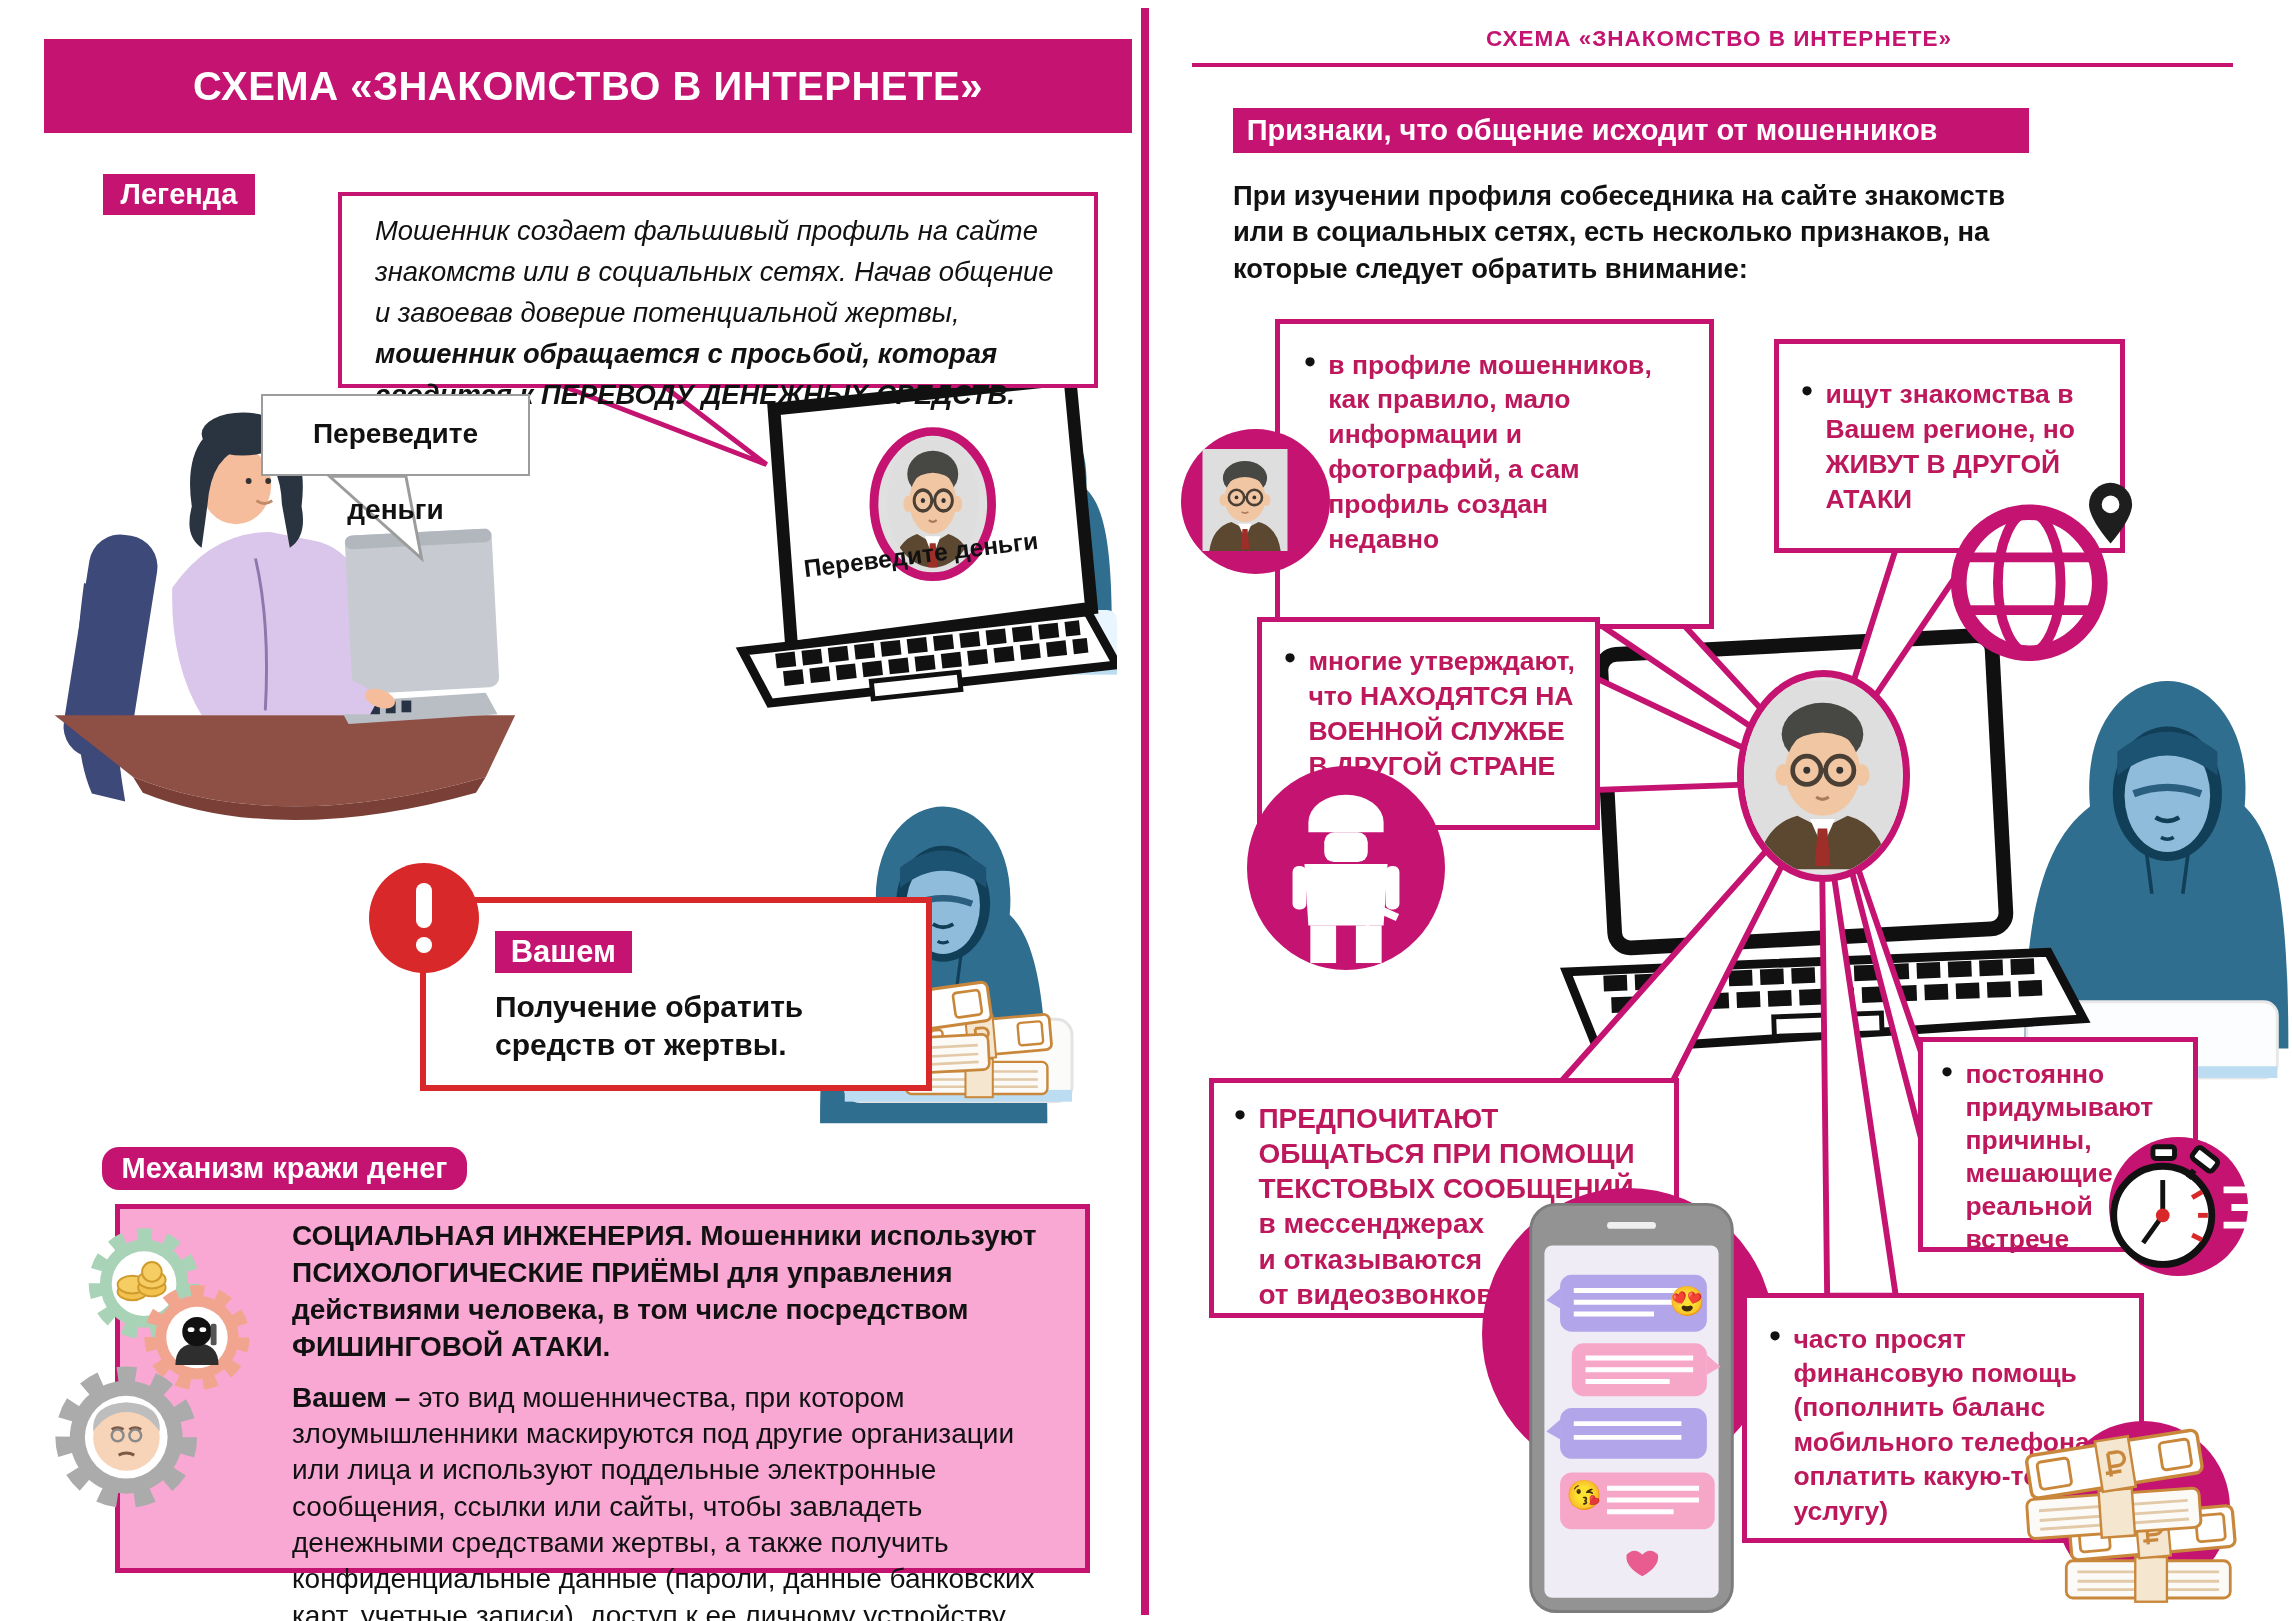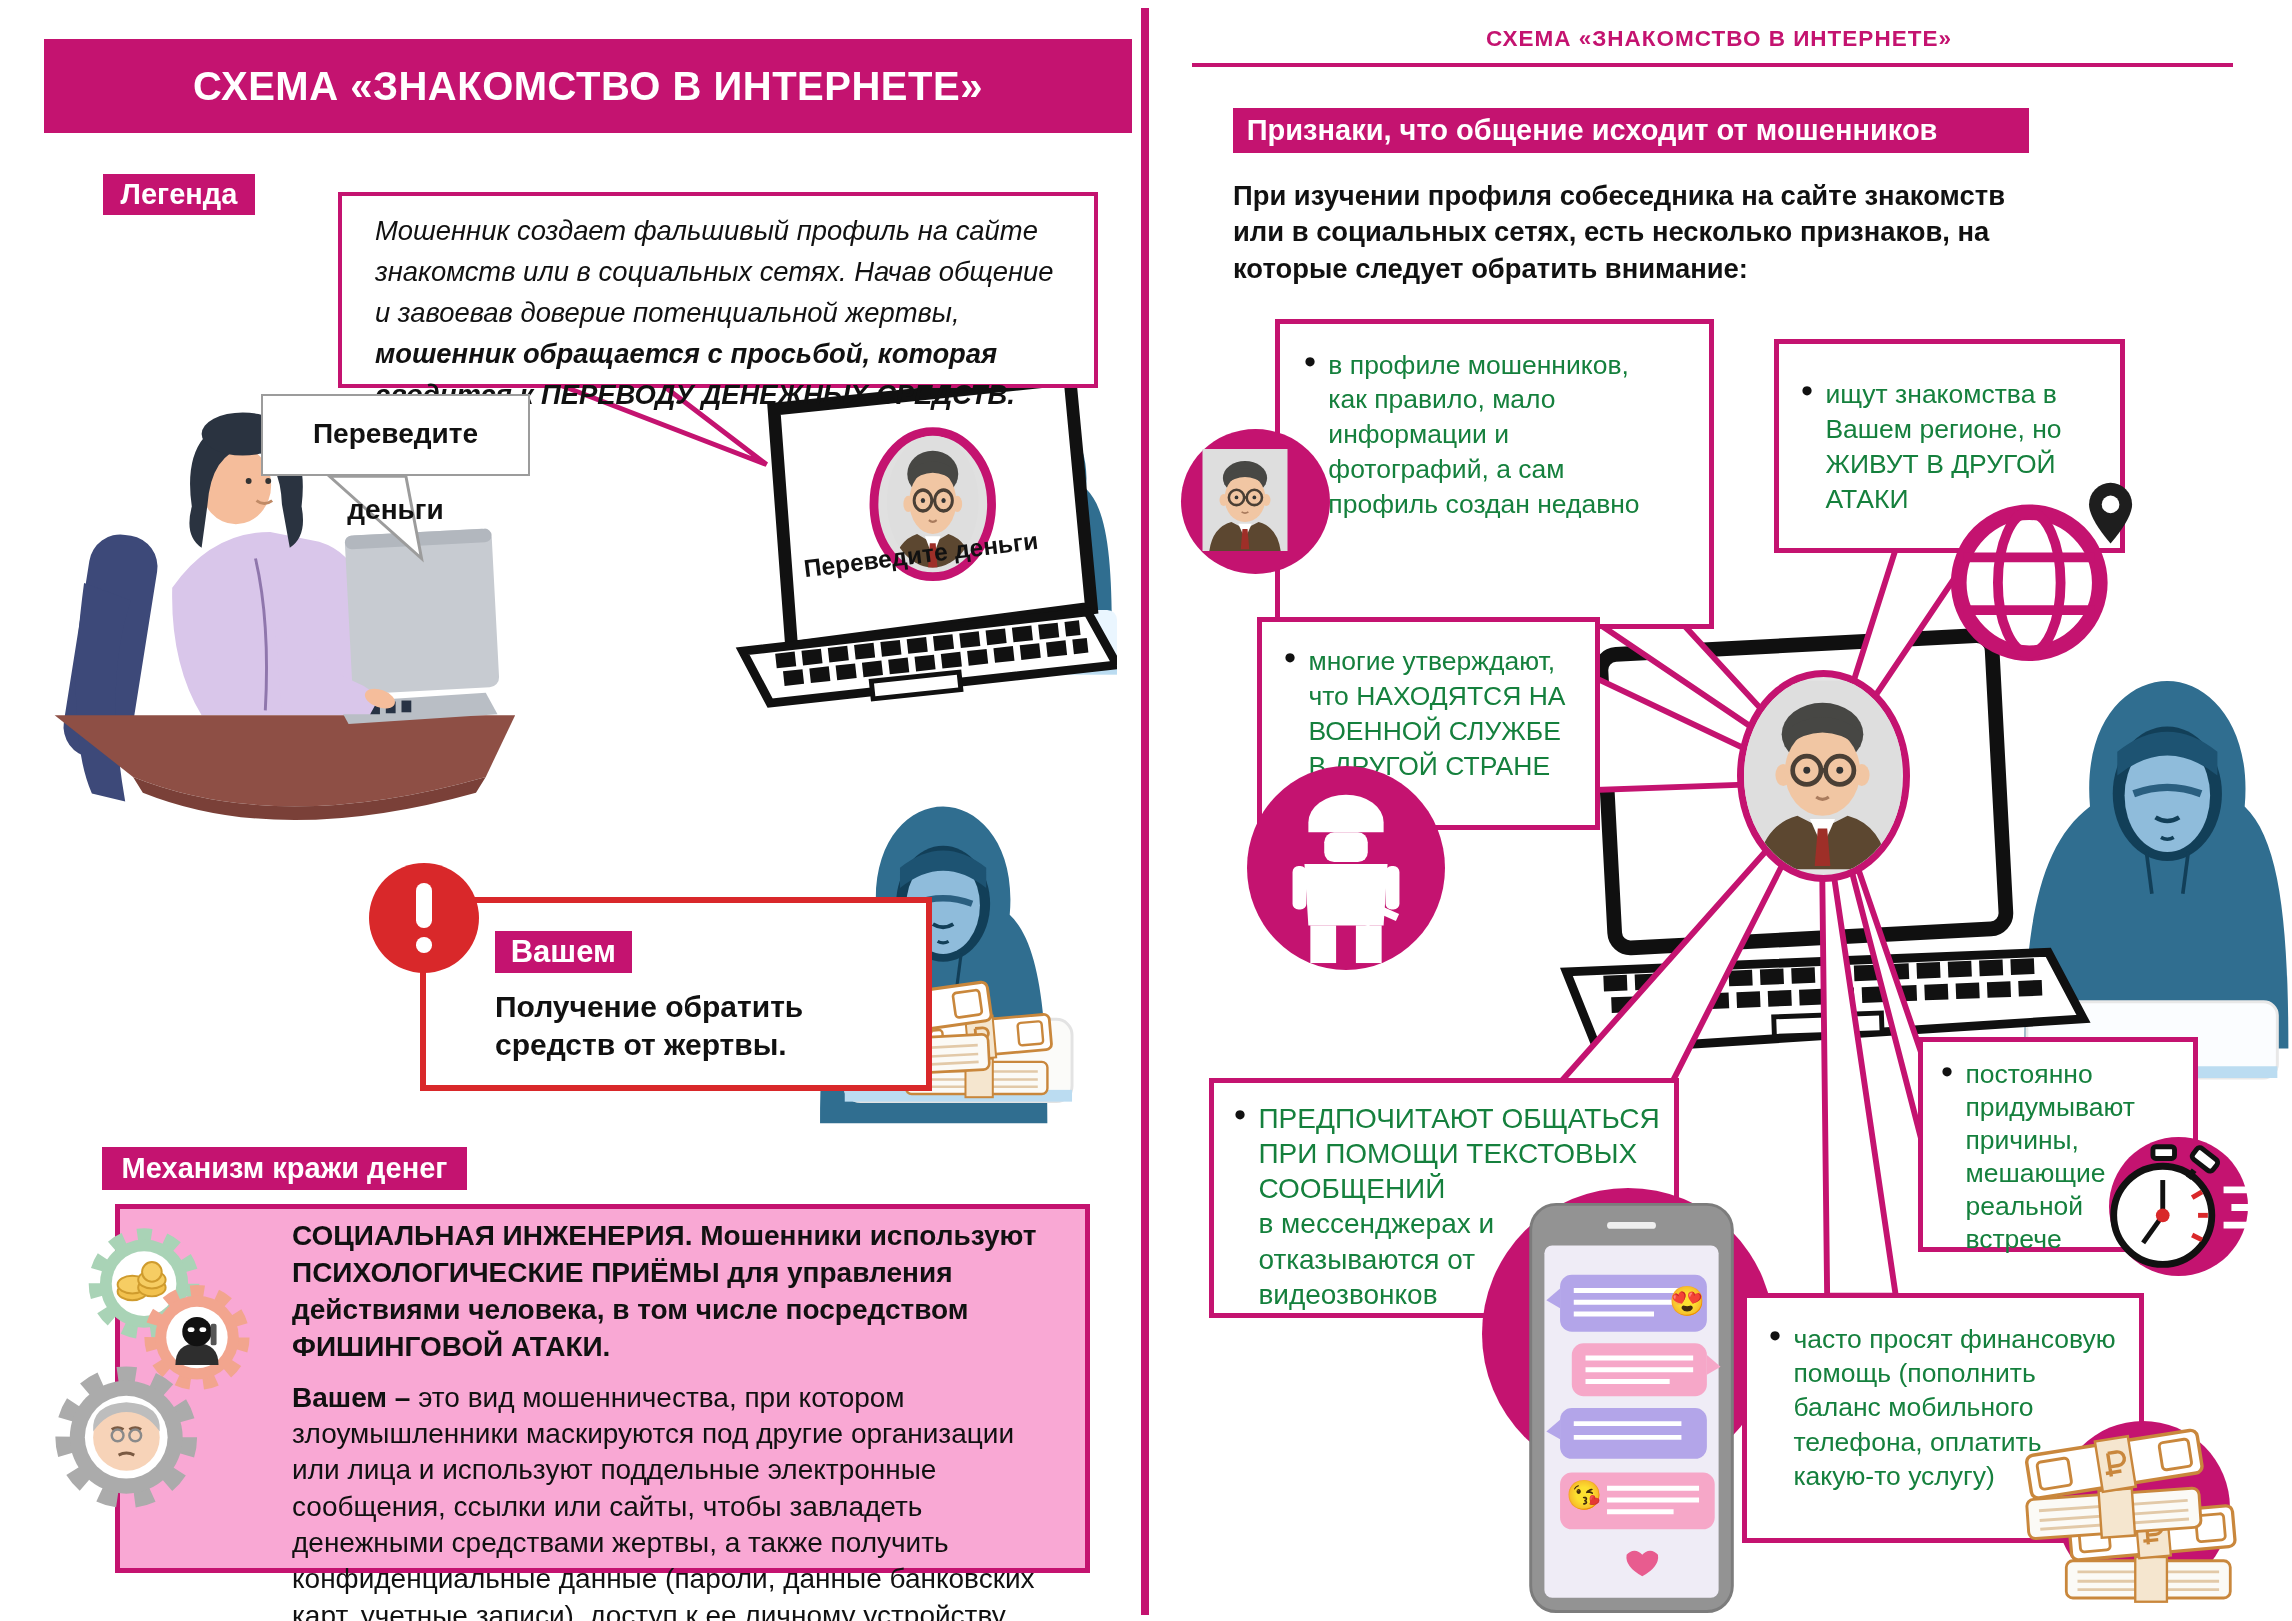--- a/index.html
+++ b/index.html
@@ -2,21 +2,21 @@
 <html><head>
 <meta charset="utf-8">
 <style>
   html,body{margin:0;padding:0;background:#fff;}
   #canvas{position:relative;width:2293px;height:1621px;background:#fff;overflow:hidden;
           font-family:"Liberation Sans",sans-serif;color:#111;}
   .abs{position:absolute;}
   .mg{background:#C41370;}
   .wlabel{color:#fff;font-weight:bold;}
   .cb{position:absolute;background:#fff;border:5.9px solid #C41370;box-sizing:border-box;}
-  .btxt{font-weight:normal;font-size:26.5px;line-height:1.32;color:#15803d;}
+  .btxt{font-weight:bold;font-size:26.5px;line-height:1.32;color:#be185d;}
   .bullet{display:inline-block;font-size:21.6px;margin-right:11.8px;vertical-align:3.9px;}
   .row{display:flex;align-items:flex-start;}
   .circ{position:absolute;border-radius:50%;}
   svg{display:block;}
 </style>
 </head>
 <body>
 
 <div id="canvas">
 
@@ -162,21 +162,21 @@
   <div class="abs mg" style="left:495px;top:931px;padding:2.9px 15.7px;">
     <span class="wlabel" style="font-size:31px;">Вашем</span>
   </div>
   <div class="abs" style="left:495px;top:988px;width:338px;font-size:30px;font-weight:bold;line-height:1.25;">Получение обратить средств от жертвы.</div>
 
   <div class="circ" style="left:369px;top:863px;width:110px;height:110px;background:#D9282A;">
     <div class="abs" style="left:47px;top:19.6px;width:15.7px;height:45px;background:#fff;border-radius:7.8px;"></div>
     <div class="abs" style="left:47px;top:74px;width:15.7px;height:15.7px;background:#fff;border-radius:50%;"></div>
   </div>
 
-  <div class="abs mg" style="left:102px;top:1147px;padding:4.9px 19.6px;">
+  <div class="abs mg" style="left:102px;top:1147px;padding:4.9px 19.6px;border-radius:17px;">
     <span class="wlabel" style="font-size:29px;">Механизм кражи денег</span>
   </div>
 
   <div class="abs" style="left:115px;top:1204px;width:975px;height:369px;background:#f9a8d4;border:5.9px solid #C41370;box-sizing:border-box;padding:9px 37px 0 172px;">
     <div style="font-size:28px;font-weight:bold;line-height:1.32;">СОЦИАЛЬНАЯ ИНЖЕНЕРИЯ. Мошенники используют ПСИХОЛОГИЧЕСКИЕ ПРИЁМЫ для управления действиями человека, в том числе посредством ФИШИНГОВОЙ АТАКИ.</div>
     <div style="font-size:28px;line-height:1.3;margin-top:13.7px;">
       <span style="font-weight:bold;">Вашем –</span><span> это вид мошенничества, при котором злоумышленники маскируются под другие организации или лица и используют поддельные электронные сообщения, ссылки или сайты, чтобы завладеть денежными средствами жертвы, а также получить конфиденциальные данные (пароли, данные банковских карт, учетные записи), доступ к ее личному устройству.</span>
     </div>
   </div>
 

